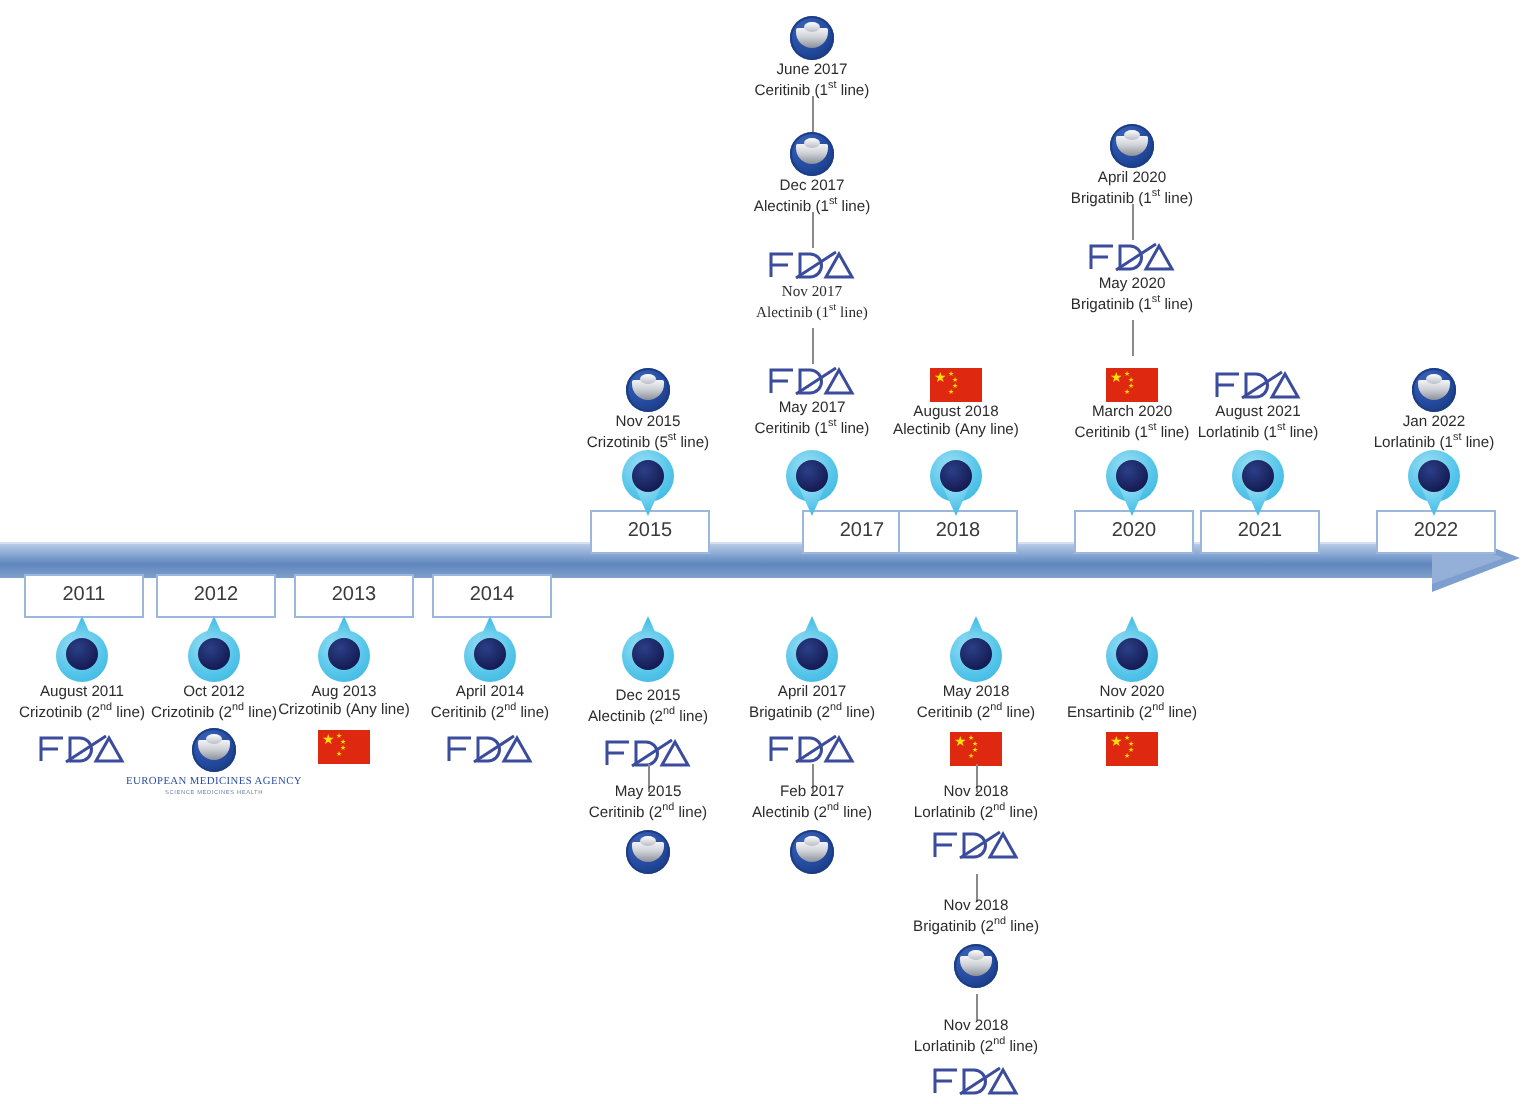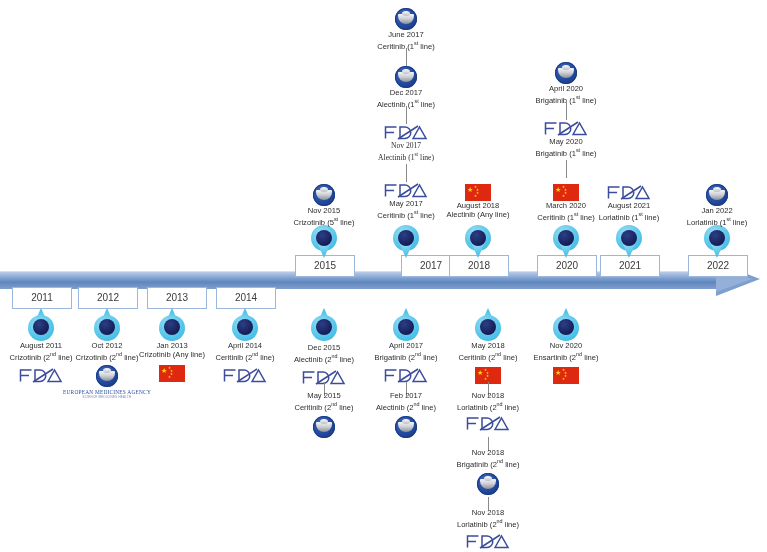--- a/index.html
+++ b/index.html
@@ -374,21 +374,21 @@
     <div class="agency-wrap" style="margin-top:3px;">
       <div class="badge badge-ema">
           <div class="bowl"></div>
         </div>
     </div>
     <div class="ema-wordmark">EUROPEAN MEDICINES AGENCY</div>
     <div class="ema-sub">SCIENCE MEDICINES HEALTH</div>
   </div>
 
   <div class="node" style="left:114px;top:341px;">
-    <div class="lbl">Jan 2013</div>
+    <div class="lbl">Aug 2013</div>
     <div class="lbl">Crizotinib (Any line)</div>
     <div class="agency-wrap" style="margin-top:5px;">
       <div class="badge badge-cn">
         <span class="bigstar">★</span>
         <span class="sm" style="left:9px;top:2px;">★</span>
         <span class="sm" style="left:11px;top:5px;">★</span>
         <span class="sm" style="left:11px;top:8px;">★</span>
         <span class="sm" style="left:9px;top:11px;">★</span>
       </div>
     </div>

